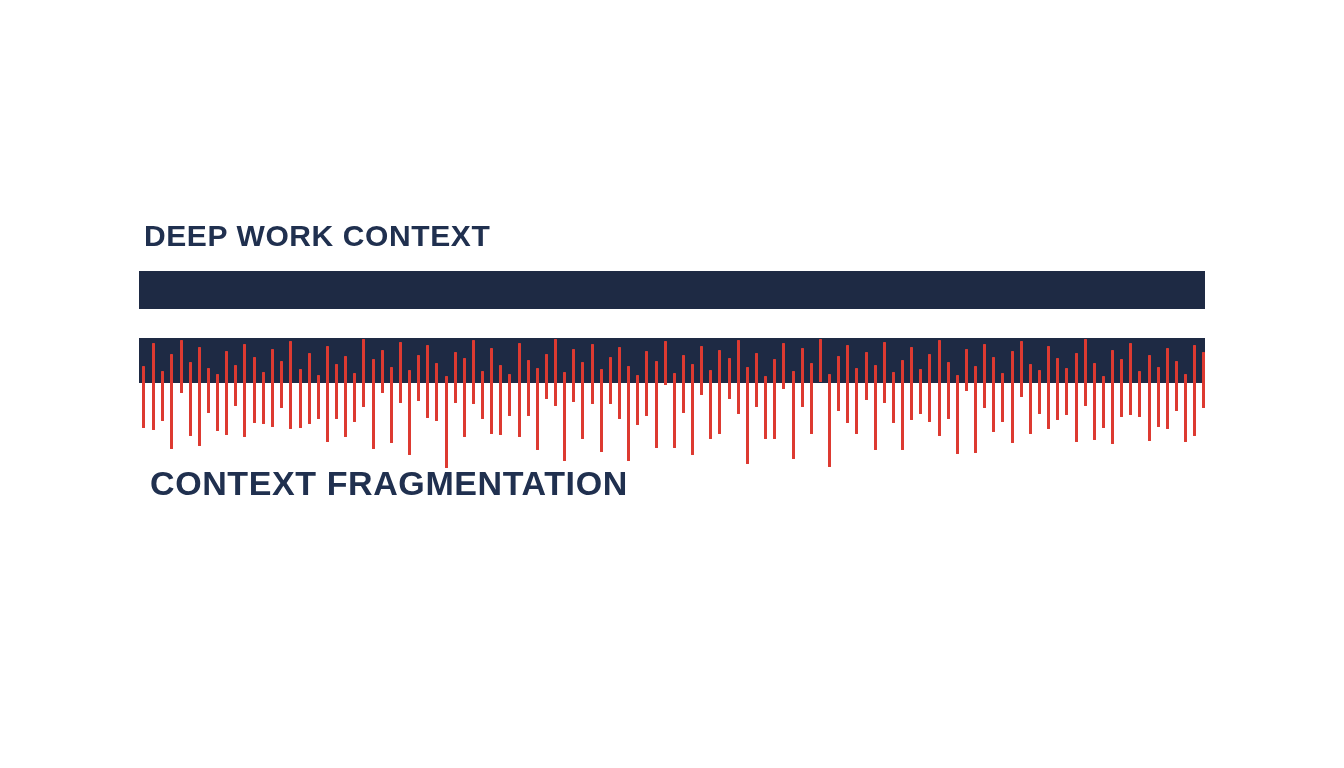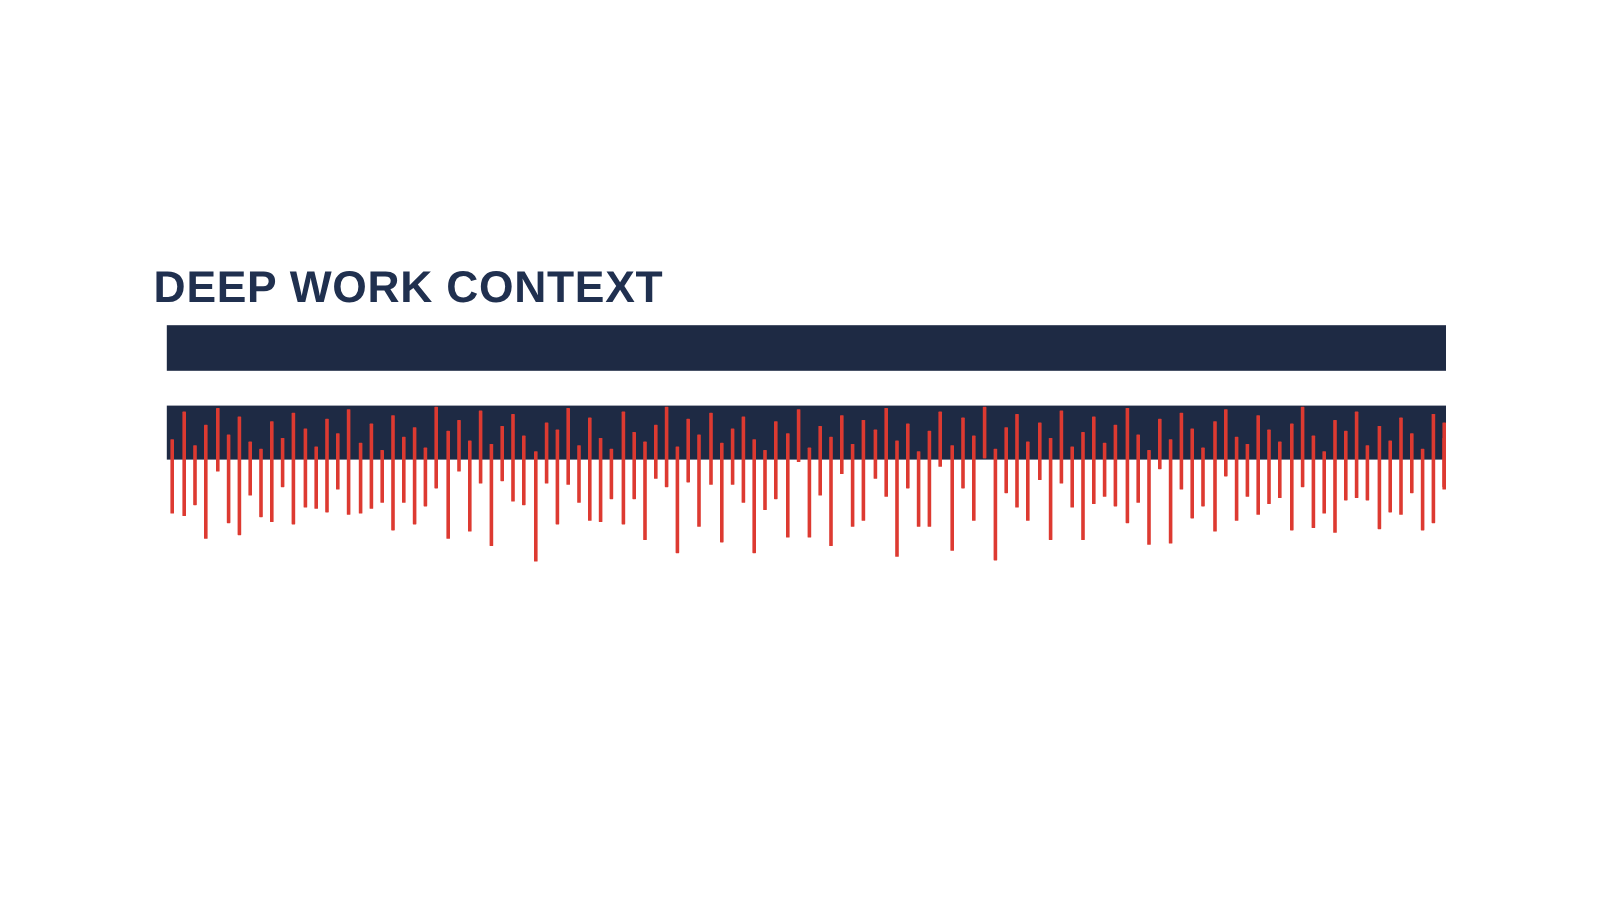--- a/index.html
+++ b/index.html
@@ -26,23 +26,23 @@
     position: absolute;
     font-family: "Liberation Sans", sans-serif;
     font-weight: 700;
     color: #20304f;
     letter-spacing: 0.6px;
     white-space: nowrap;
     line-height: 1;
   }
 
   #title-deep-work {
-    left: 128px;
+    left: 144px;
     top: 221px;
-    font-size: 37px;
+    font-size: 30px;
   }
 
   #label-fragmentation {
     left: 150px;
     top: 466px;
     font-size: 34px;
   }
 
   
   .bar-solid {
@@ -204,14 +204,15 @@
         <div class="tick" style="left: 1018px; top: 29px; height: 60px; width: 3px; background: rgb(221, 58, 49);"></div>
         <div class="tick" style="left: 1027px; top: 10px; height: 81px; width: 3px; background: rgb(221, 58, 49);"></div>
         <div class="tick" style="left: 1036px; top: 23px; height: 50px; width: 3px; background: rgb(221, 58, 49);"></div>
         <div class="tick" style="left: 1045px; top: 36px; height: 68px; width: 3px; background: rgb(221, 58, 49);"></div>
         <div class="tick" style="left: 1054px; top: 7px; height: 91px; width: 3px; background: rgb(221, 58, 49);"></div>
         <div class="tick" style="left: 1063px; top: 14px; height: 54px; width: 3px; background: rgb(221, 58, 49);"></div>
         <div class="tick" style="left: 1063px; top: 27px; height: 43px; width: 3px; background: rgb(221, 58, 49);"></div>
       </div>
   </div>
 
+  <div class="heading" id="label-fragmentation">CONTEXT FRAGMENTATION</div>
 
 </div>
 
 </body></html>

